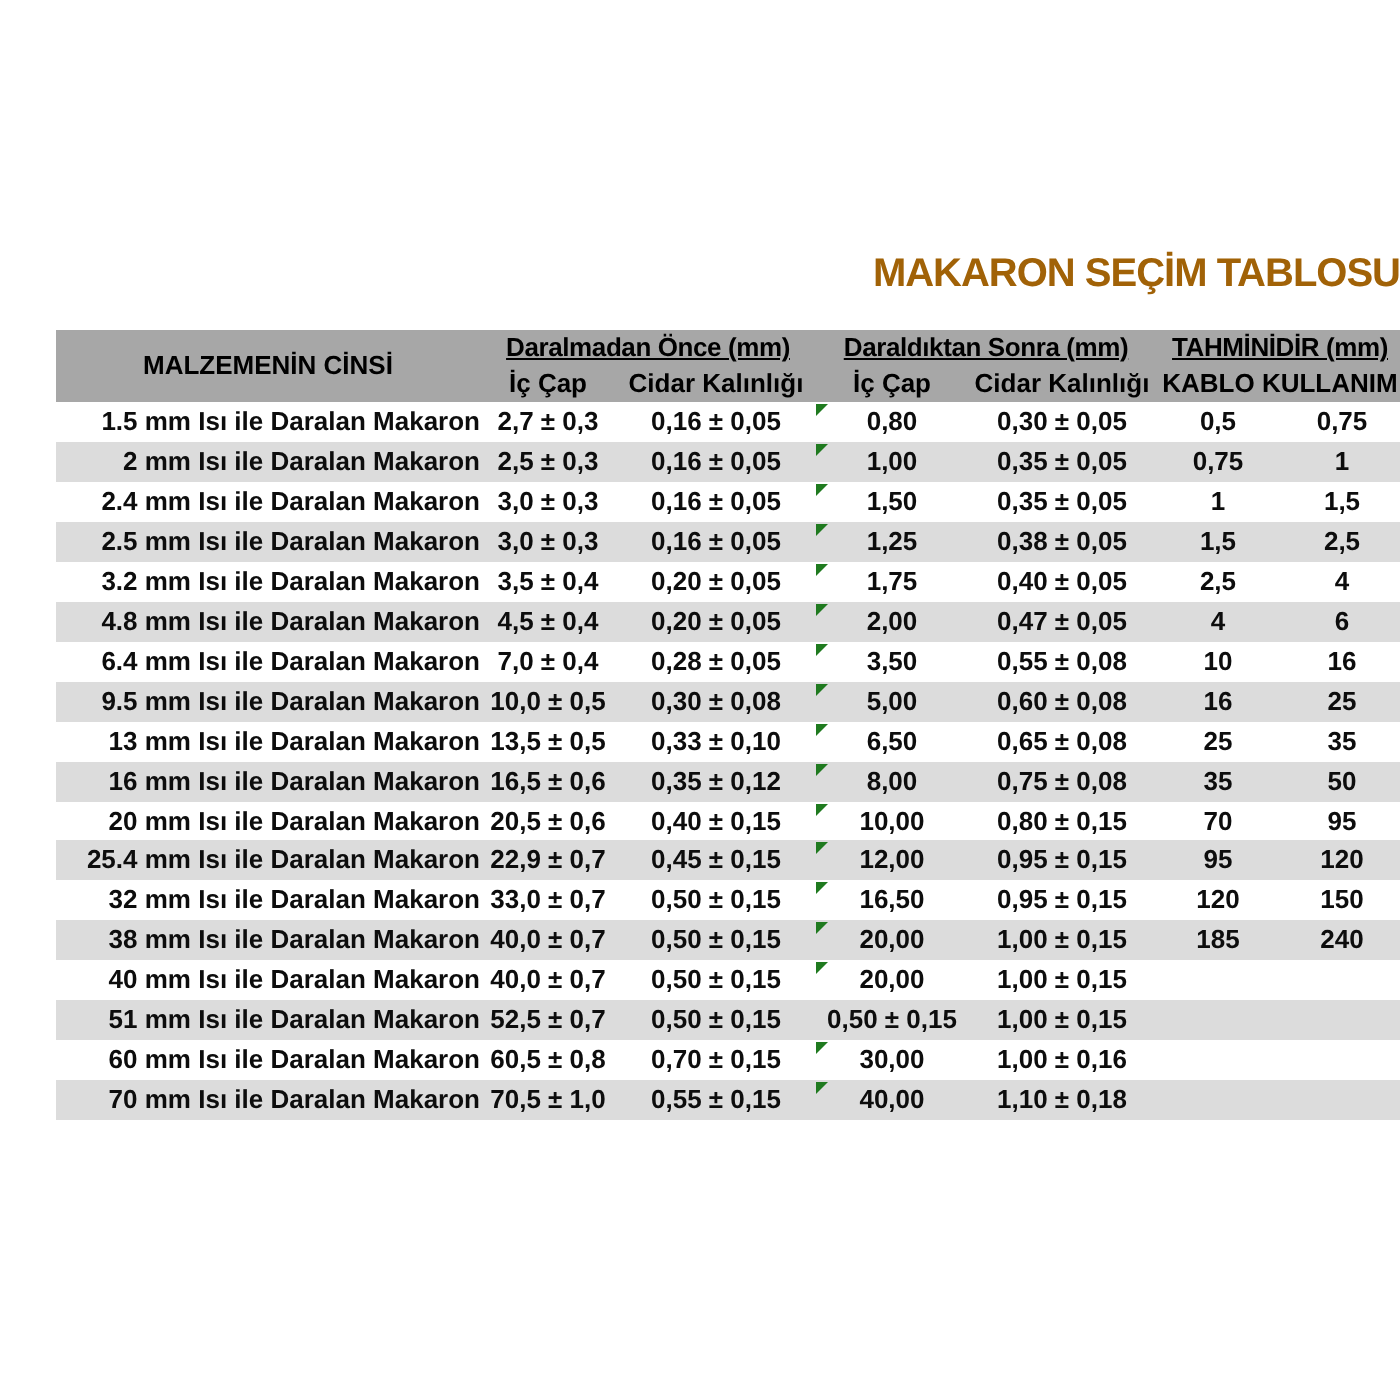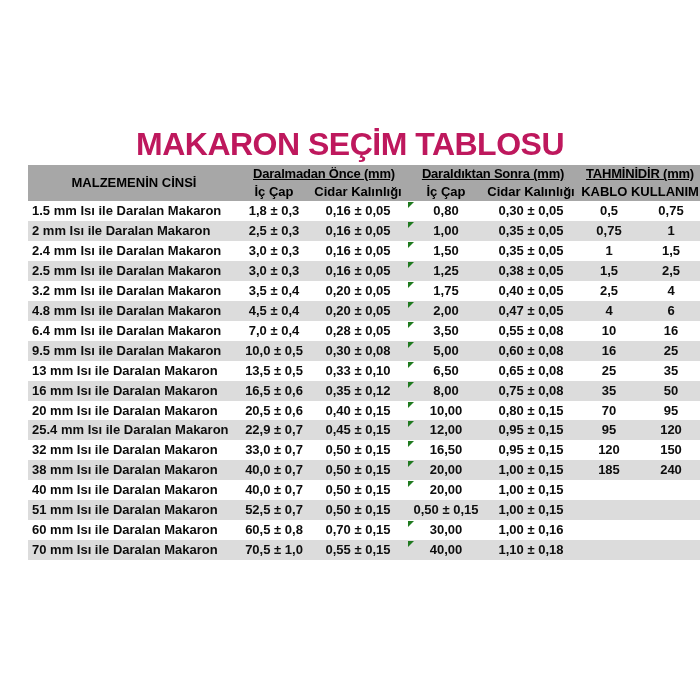--- a/index.html
+++ b/index.html
@@ -16,25 +16,25 @@
     position:relative;
     overflow:hidden;
     font-family:"Liberation Sans",sans-serif;
     color:var(--text);
   }
   .page-title{
     position:absolute;
     top:126px;left:0;
     width:700px;
     margin:0;
-    text-align:center;
-    font-size:32px;
+    text-align:right;
+    font-size:20px;
     font-weight:bold;
     letter-spacing:-0.5px;
-    color:#be185d;
+    color:#a16207;
     white-space:nowrap;
   }
   table.makaron{
     position:absolute;
     top:165px;left:28px;
     width:674px;
     border-collapse:collapse;
     table-layout:fixed;
   }
   col.w1{width:212px;} col.w2{width:68px;} col.w3{width:100px;}
@@ -58,21 +58,21 @@
     color:var(--text);
     height:19.95px;
     line-height:19.95px;
     padding:0;
     text-align:center;
     white-space:nowrap;
     position:relative;
     overflow:visible;
   }
   tbody td.c-mat{
-    text-align:left;
+    text-align:right;
     padding-left:4px;
   }
   tbody tr:nth-child(even) td{
     background:var(--stripe-bg);
   }
   .flag{
     position:absolute;
     left:0;top:1px;
     width:0;height:0;
     border-top:6px solid var(--flag-green);
@@ -105,21 +105,21 @@
       <th>İç Çap</th>
       <th>Cidar Kalınlığı</th>
       <th>İç Çap</th>
       <th>Cidar Kalınlığı</th>
       <th colspan="2">KABLO KULLANIM</th>
     </tr>
   </thead>
   <tbody>
       <tr>
         <td class="c-mat">1.5 mm Isı ile Daralan Makaron</td>
-        <td>1,8 ± 0,3</td>
+        <td>2,7 ± 0,3</td>
         <td>0,16 ± 0,05</td>
         <td><span class="flag"></span>0,80</td>
         <td>0,30 ± 0,05</td>
         <td>0,5</td>
         <td>0,75</td>
       </tr>
       <tr>
         <td class="c-mat">2 mm Isı ile Daralan Makaron</td>
         <td>2,5 ± 0,3</td>
         <td>0,16 ± 0,05</td>

